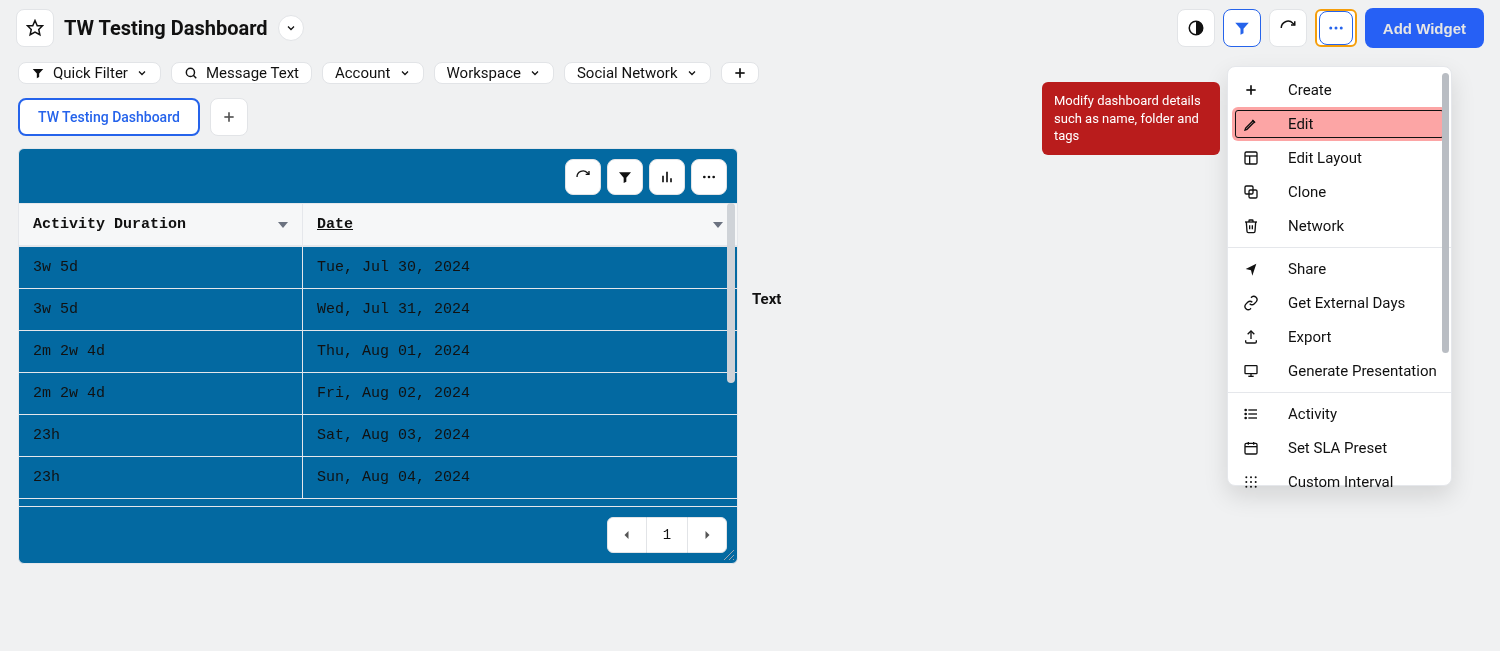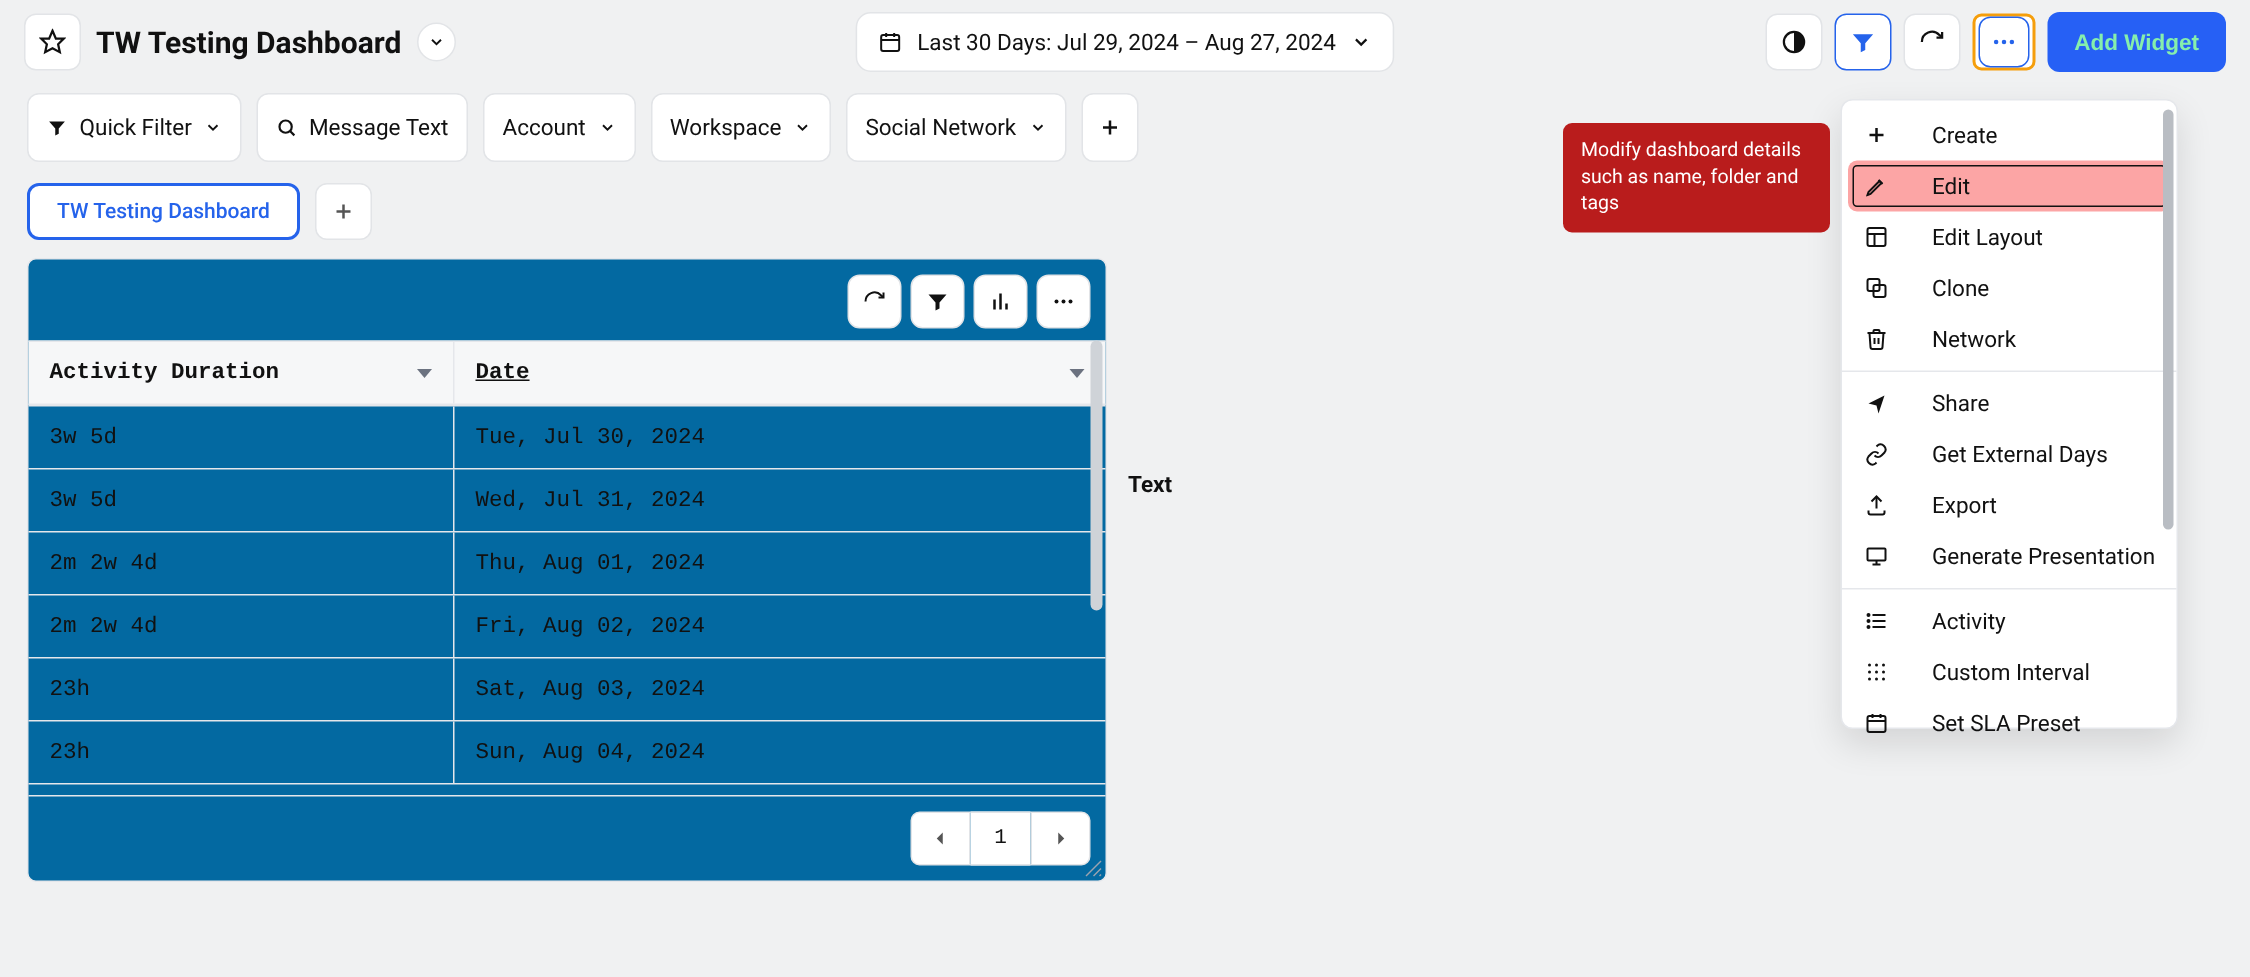--- a/index.html
+++ b/index.html
@@ -46,28 +46,28 @@
     left: 50%; transform: translateX(-50%);
     height: 40px;
     padding: 0 14px;
     background:#fff; border:1px solid #e2e4e7; border-radius: 10px;
     display:flex; align-items:center; gap:10px; cursor:pointer;
     font-size: 15px;
   }
   .spacer { flex: 1; }
   .right-tools { display:flex; align-items:center; gap:8px; }
   .primary-btn {
-    height: 40px; padding: 0 18px; background:#2660F5; color:#86efac;
+    height: 40px; padding: 0 18px; background:#2660F5; color:#e5e5e5;
     border:none; border-radius: 8px; font-weight:600; font-size:15px; cursor:pointer;
   }
   .filters-row {
     display:flex; align-items:center; gap:10px; padding: 6px 18px 14px;
   }
   .filter-pill {
-    height: 46px; background:#fff; border:1px solid #e2e4e7; border-radius:8px;
+    height: 22px; background:#fff; border:1px solid #e2e4e7; border-radius:8px;
     display:flex; align-items:center; gap:8px; padding: 0 12px; cursor:pointer;
     font-size: 15px;
   }
   .tabs-row { display:flex; align-items:center; gap:10px; padding: 0 18px 12px; }
   .tab {
     height: 38px; background:#fff; border:2px solid #2563eb; color:#2563eb;
     border-radius: 8px; display:flex; align-items:center; padding:0 18px; font-weight:500;
     cursor:pointer;
   }
   .add-tab { width:38px; height:38px; background:#fff; border:1px solid #e2e4e7; border-radius:8px; display:flex; align-items:center; justify-content:center; cursor:pointer; }
@@ -138,32 +138,20 @@
   </div>
   <div class="title-wrap">
     <span class="dash-title">TW Testing Dashboard</span>
     <div class="chev-btn">
       <svg width="12" height="12" viewBox="0 0 24 24" fill="none" stroke="#111" stroke-width="2.5">
           <polyline points="6 9 12 15 18 9"></polyline>
         </svg>
     </div>
   </div>
 
-  <div class="date-box">
-    <svg width="16" height="16" viewBox="0 0 24 24" fill="#111">
-        <rect x="3" y="5" width="18" height="16" rx="2" fill="none" stroke="#111" stroke-width="2"></rect>
-        <line x1="3" y1="10" x2="21" y2="10" stroke="#111" stroke-width="2"></line>
-        <line x1="8" y1="3" x2="8" y2="7" stroke="#111" stroke-width="2"></line>
-        <line x1="16" y1="3" x2="16" y2="7" stroke="#111" stroke-width="2"></line>
-      </svg>
-    <span>Last 30 Days: Jul 29, 2024 – Aug 27, 2024</span>
-    <svg width="14" height="14" viewBox="0 0 24 24" fill="none" stroke="#111" stroke-width="2.5">
-        <polyline points="6 9 12 15 18 9"></polyline>
-      </svg>
-  </div>
 
   <div class="spacer"></div>
 
   <div class="right-tools">
     <div class="icon-btn">
       <svg width="18" height="18" viewBox="0 0 24 24">
           <circle cx="12" cy="12" r="9" fill="none" stroke="#111" stroke-width="2"></circle>
           <path d="M12 3 A9 9 0 0 1 12 21 Z" fill="#111"></path>
         </svg>
     </div>
@@ -434,41 +422,41 @@
         <svg width="16" height="16" viewBox="0 0 24 24" fill="none" stroke="#111" stroke-width="2">
           <line x1="8" y1="6" x2="21" y2="6"></line>
           <line x1="8" y1="12" x2="21" y2="12"></line>
           <line x1="8" y1="18" x2="21" y2="18"></line>
           <circle cx="4" cy="6" r="1" fill="#111"></circle>
           <circle cx="4" cy="12" r="1" fill="#111"></circle>
           <circle cx="4" cy="18" r="1" fill="#111"></circle>
         </svg>
       </span>
     <span>Activity</span>
+  </div>
+  <div class="menu-item">
+    <span class="menu-icon">
+        <svg width="16" height="16" viewBox="0 0 24 24" fill="none" stroke="#111" stroke-width="2">
+          <rect x="3" y="5" width="18" height="16" rx="2"></rect>
+          <line x1="3" y1="10" x2="21" y2="10"></line>
+          <line x1="8" y1="3" x2="8" y2="7"></line>
+          <line x1="16" y1="3" x2="16" y2="7"></line>
+        </svg>
+      </span>
+    <span>Set SLA Preset</span>
   </div>
   <div class="menu-item">
     <span class="menu-icon">
         <svg width="16" height="16" viewBox="0 0 24 24" fill="#111">
           <circle cx="5" cy="5" r="1.5"></circle>
           <circle cx="12" cy="5" r="1.5"></circle>
           <circle cx="19" cy="5" r="1.5"></circle>
           <circle cx="5" cy="12" r="1.5"></circle>
           <circle cx="12" cy="12" r="1.5"></circle>
           <circle cx="19" cy="12" r="1.5"></circle>
           <circle cx="5" cy="19" r="1.5"></circle>
           <circle cx="12" cy="19" r="1.5"></circle>
           <circle cx="19" cy="19" r="1.5"></circle>
         </svg>
       </span>
     <span>Custom Interval</span>
   </div>
-  <div class="menu-item">
-    <span class="menu-icon">
-        <svg width="16" height="16" viewBox="0 0 24 24" fill="none" stroke="#111" stroke-width="2">
-          <rect x="3" y="5" width="18" height="16" rx="2"></rect>
-          <line x1="3" y1="10" x2="21" y2="10"></line>
-          <line x1="8" y1="3" x2="8" y2="7"></line>
-          <line x1="16" y1="3" x2="16" y2="7"></line>
-        </svg>
-      </span>
-    <span>Set SLA Preset</span>
-  </div>
 </div>
 
 </body></html>

